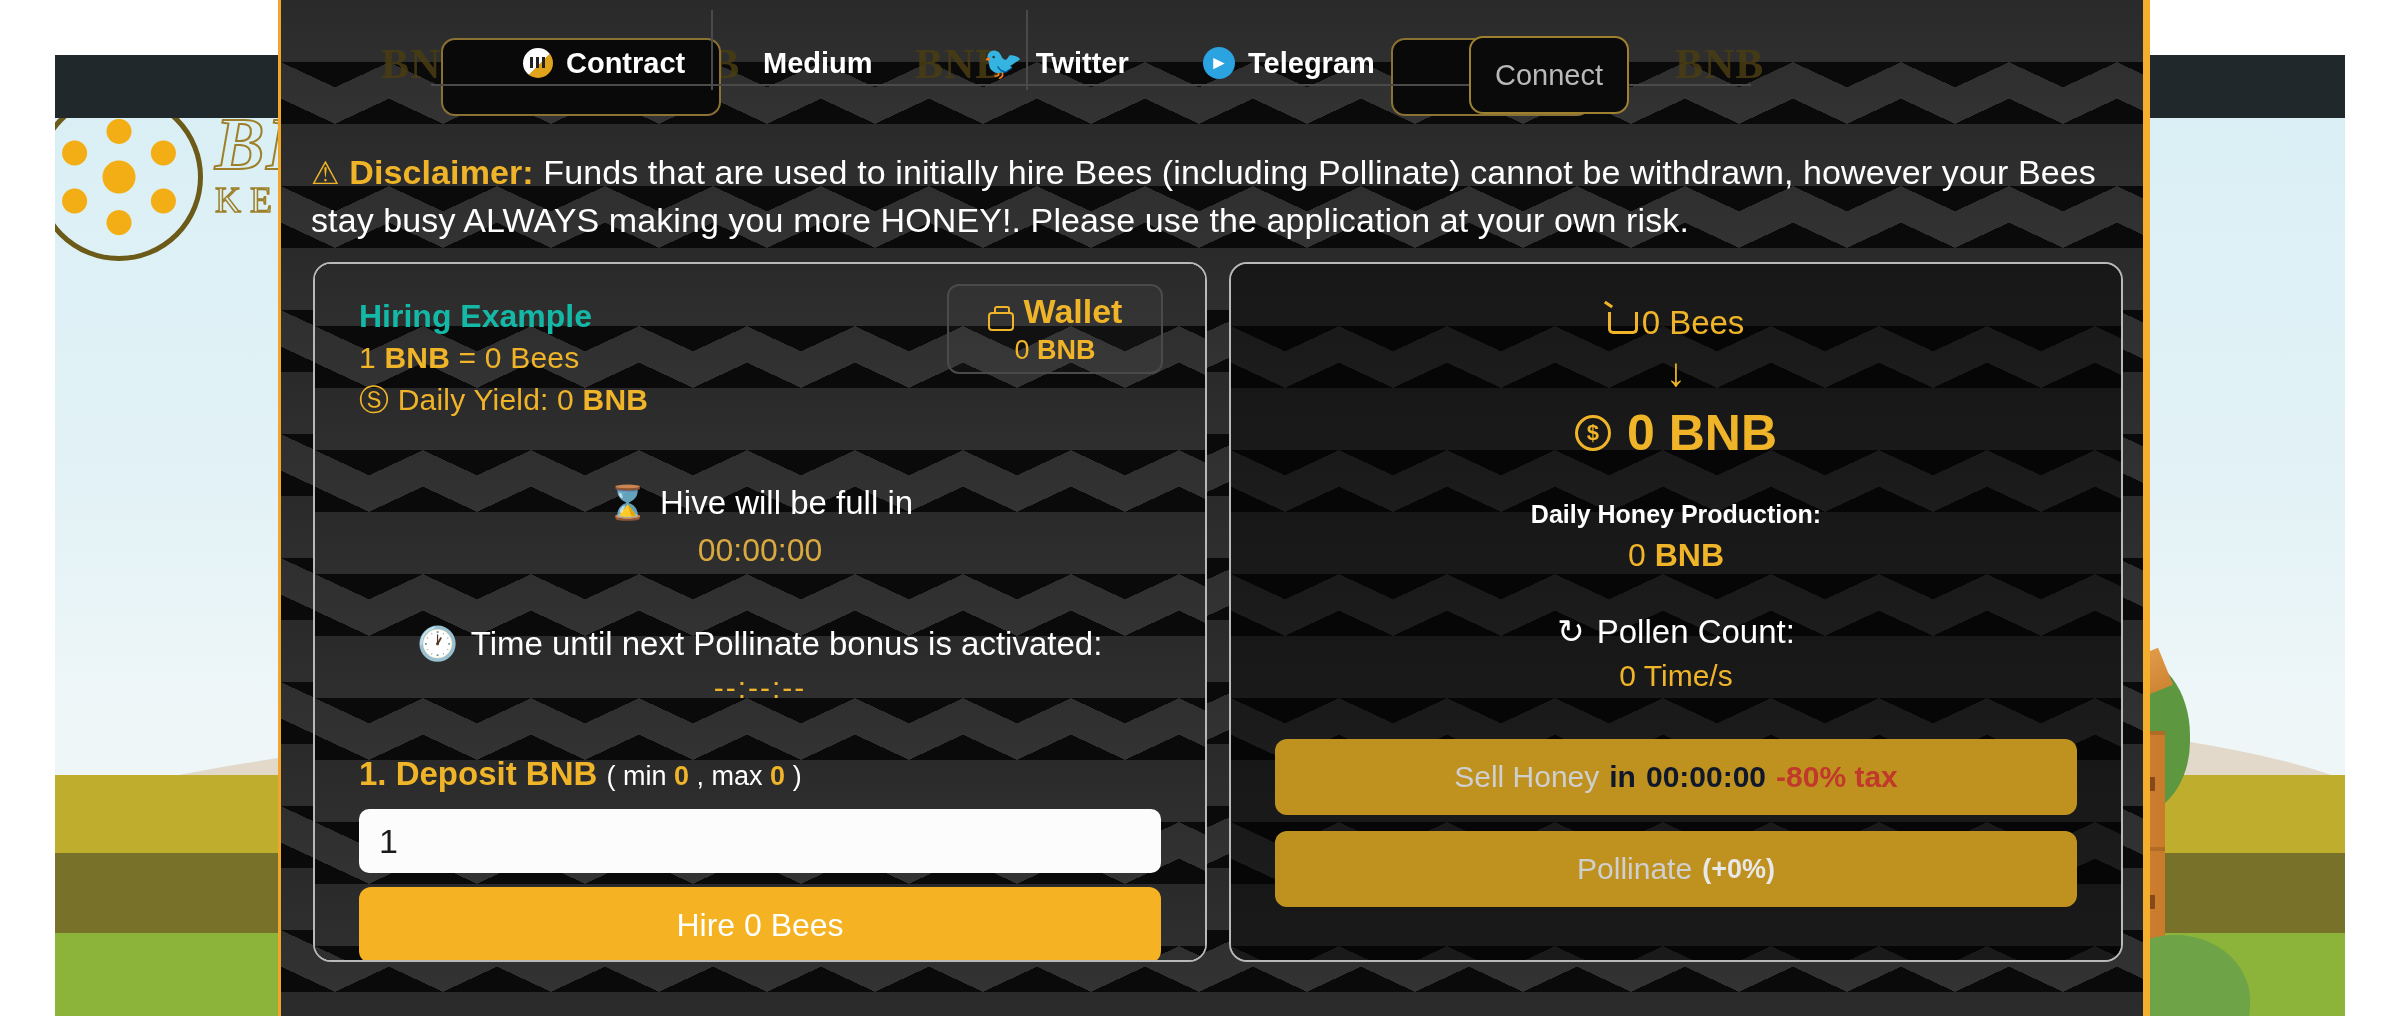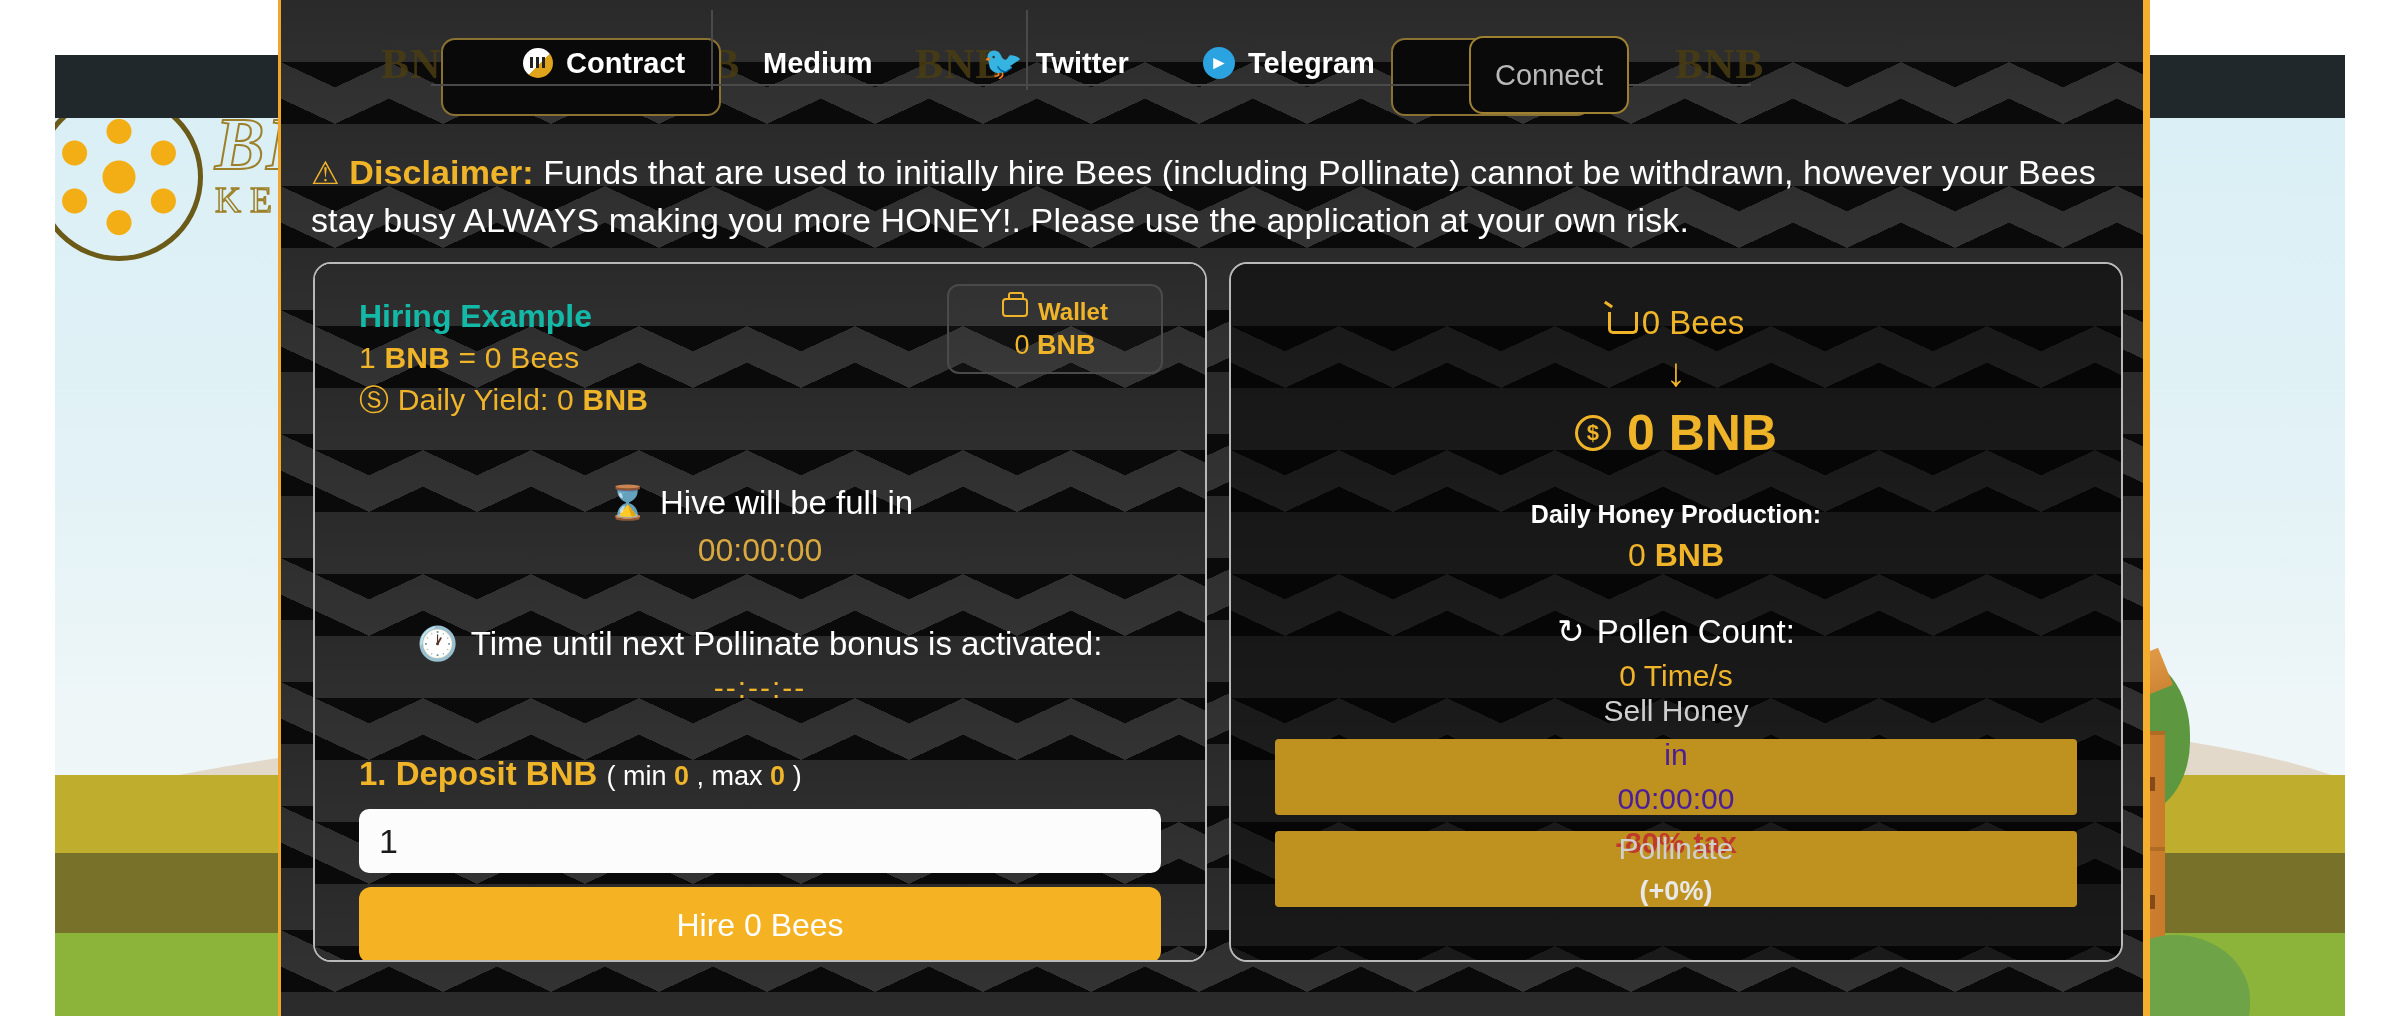--- a/index.html
+++ b/index.html
@@ -172,21 +172,21 @@
   
   .hiring-title { font-size:32px; font-weight:bold; color:#14b8a6; margin-bottom:6px;}
   .hiring-line { font-size:30px; color:#f0b429; margin-top:5px; letter-spacing:.2px;}
   .hiring-line b { font-weight:bold; }
   .wallet-box {
     position:absolute; right:42px; top:20px; width:216px; height:90px;
     border:2px solid #4a4a4a; border-radius:12px;
     display:flex; flex-direction:column; align-items:center; justify-content:center;
     background:rgba(255,255,255,.03);
   }
-  .wallet-title { font-size:24px; font-weight:bold; color:#f0b429; display:flex; gap:10px; align-items:flex-start;}
+  .wallet-title { font-size:34px; font-weight:bold; color:#f0b429; display:flex; gap:10px; align-items:flex-end;}
   .wallet-val { font-size:27px; color:#f0b429; margin-top:4px;}
   .wallet-val b{font-weight:bold;}
   .ico-wallet {
     width:26px;height:19px;border:2.5px solid #f0b429;border-radius:4px;position:relative;
   }
   .ico-wallet::before{
     content:"";position:absolute;left:4px;top:-8px;width:12px;height:6px;
     border:2.5px solid #f0b429;border-bottom:none;border-radius:3px 3px 0 0;
   }
 
@@ -235,27 +235,26 @@
   .ico-coin::after{content:"$";position:absolute;inset:0;display:flex;align-items:center;justify-content:center;font-size:22px;color:#f0b429;}
   .prod-label { margin-top:38px; font-size:25px; font-weight:bold; color:#fff; }
   .prod-val { margin-top:8px; font-size:32px; color:#f0b429; }
   .prod-val b { font-weight:bold; }
   .pollen-label {
     margin-top:38px; font-size:33px; color:#fff;
     display:flex; align-items:center; justify-content:center; gap:12px;
   }
   .pollen-val { margin-top:8px; font-size:30px; color:#f0b429; }
   .btn-disabled {
-    width:100%; height:76px; border:none; border-radius:4px;
+    width:100%; height:76px; border:none; border-radius:12px;
     background:#bf9220; color:#cfcfcf; font-size:30px; margin-top:30px;
     display:flex; align-items:center; justify-content:center; gap:10px;
     cursor:default;
-    flex-direction:column;
-  }
-  .btn-disabled b { color:#4c1d95; font-weight:normal; }
+  }
+  .btn-disabled b { color:#0f172a; font-weight:bold; }
   .btn-disabled .tax { color:#c0392b; font-weight:bold; }
   .btn-disabled .pct { color:#e8e8e8; font-weight:bold; font-size:27px; }
   #btn-sell { margin-top:46px; }
   #btn-pollinate { margin-top:16px; }
 </style>
 </head>
 <body>
 
 <div id="scene">
   <div class="sky-cloud" style="left:1880px;top:70px;width:210px;height:62px;"></div>

